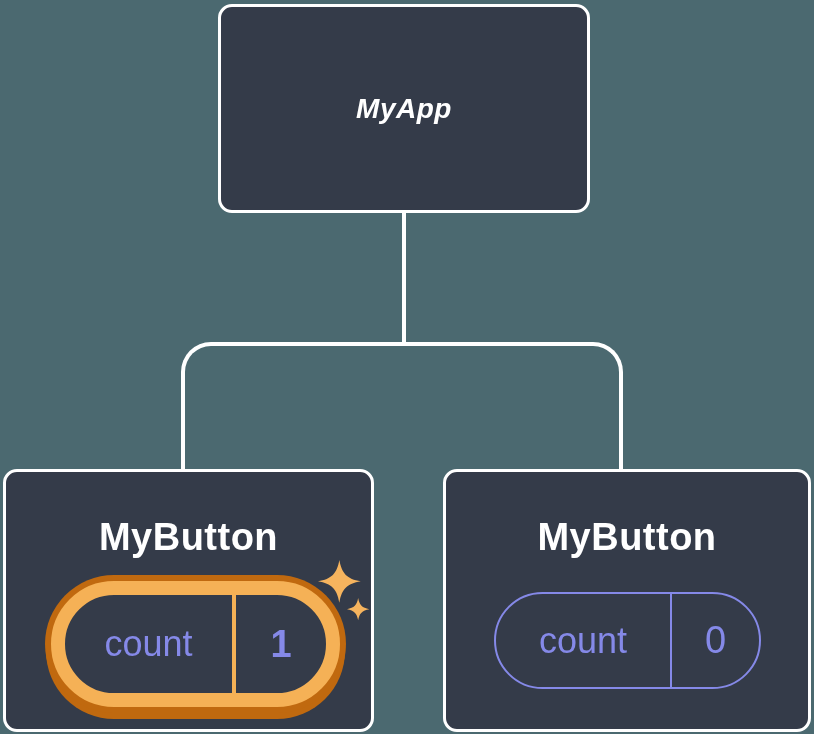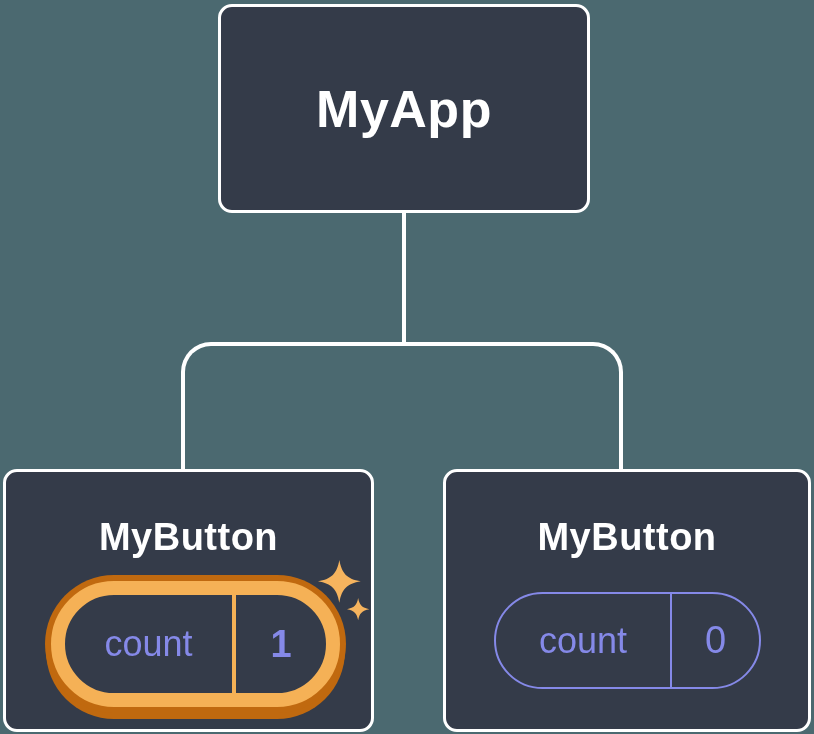--- a/index.html
+++ b/index.html
@@ -28,21 +28,21 @@
     border-radius: 14px;
   }
   .node-root   { left: 218px; top: 4px;   width: 366px; height: 203px; }
   .node-left   { left: 3px;   top: 469px; width: 365px; height: 257px; }
   .node-right  { left: 443px; top: 469px; width: 362px; height: 257px; }
 
   .root-title {
     position: absolute; left: 0; right: 0; top: 0; bottom: 0;
     display: flex; align-items: center; justify-content: center;
     color: var(--title-text);
-    font-size: 52px; font-weight: 600; letter-spacing: 0.5px;
+    font-size: 28px; font-weight: 600; letter-spacing: 0.5px; font-style: italic;
   }
   .child-title {
     position: absolute; left: 0; right: 0; top: 44px;
     text-align: center;
     color: var(--title-text);
     font-size: 38px; font-weight: 700; letter-spacing: 0.5px;
   }
 
   
   .connector-stem {

